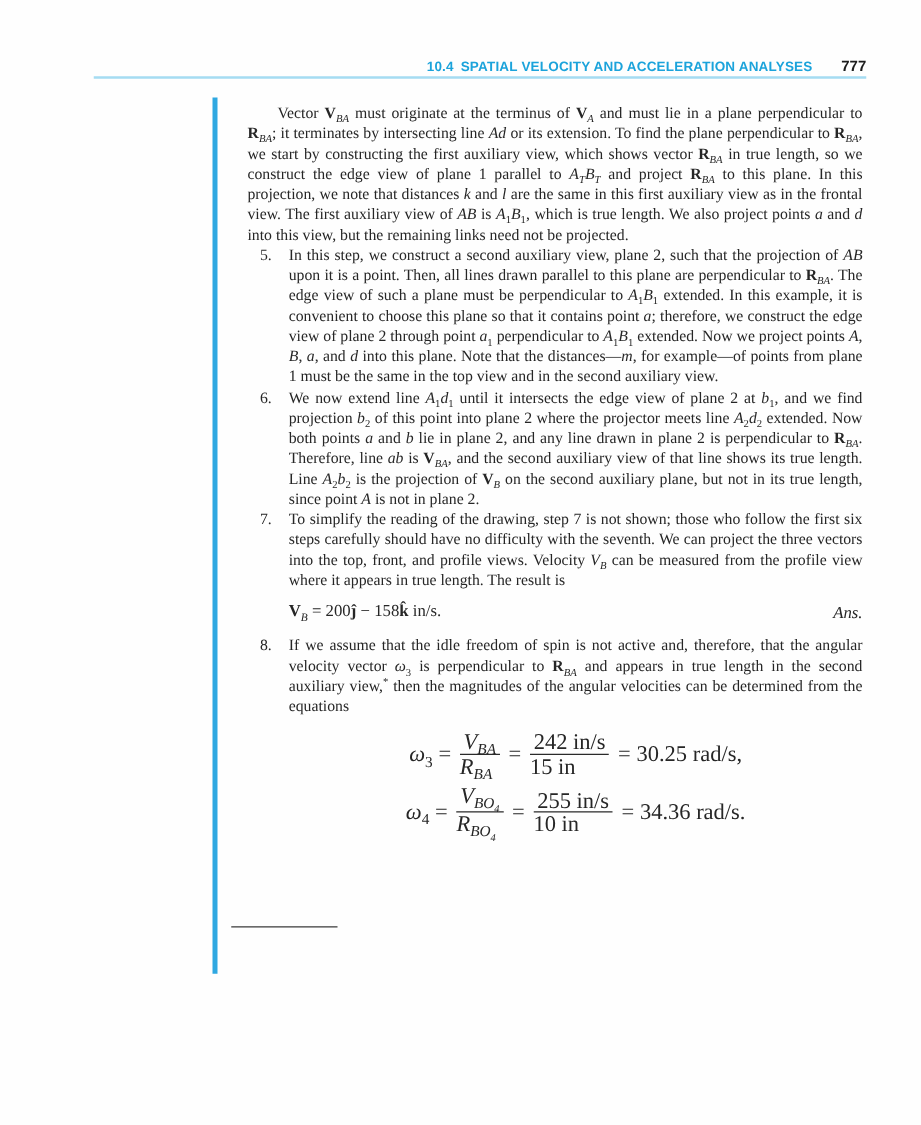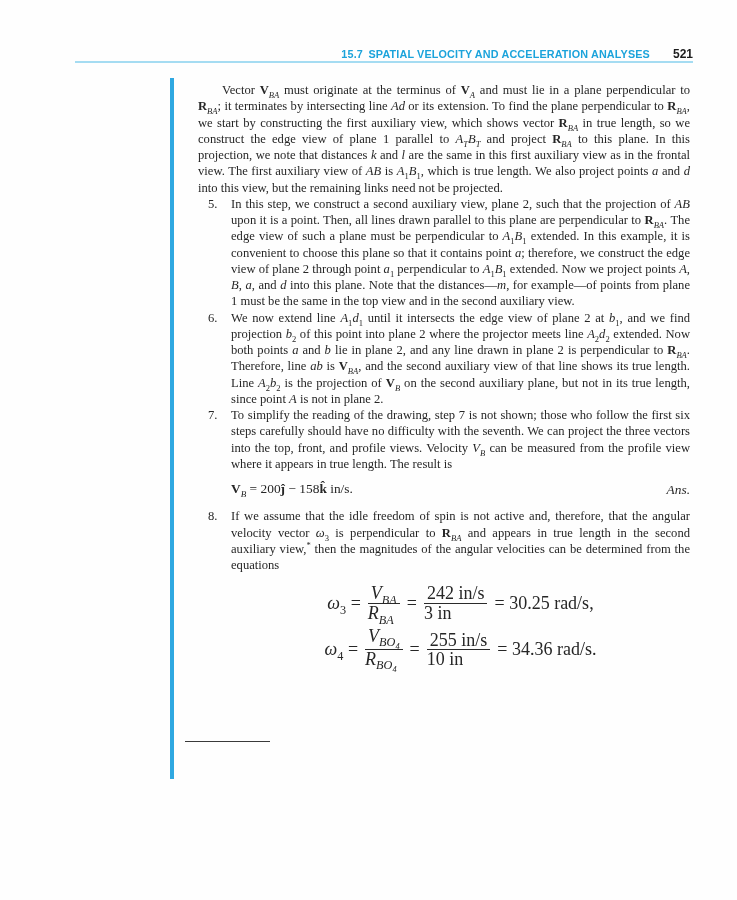--- a/index.html
+++ b/index.html
@@ -48,21 +48,21 @@
   
   .footnote { position:absolute; left:185px; top:741px; width:505px; font-size:11.9px; line-height:15.5px; text-align:justify; }
   .footnote-rule { width:85px; height:1.2px; background:#3a3a3a; margin-bottom:6px; }
 </style>
 </head>
 <body>
 
 <div class="page">
 
   <div class="header">
-    <span class="running-head">15.7 SPATIAL VELOCITY AND ACCELERATION ANALYSES</span><span class="page-number">521</span>
+    <span class="running-head">10.4 SPATIAL VELOCITY AND ACCELERATION ANALYSES</span><span class="page-number">777</span>
   </div>
   <div class="header-rule"></div>
 
   <div class="accent-bar"></div>
 
   <div class="content">
 
     <p class="intro">Vector <b>V</b><sub><i>BA</i></sub> must originate at the terminus of <b>V</b><sub><i>A</i></sub> and must lie in a plane perpendicular to <b>R</b><sub><i>BA</i></sub>; it terminates by intersecting line <i>Ad</i> or its extension. To find the plane perpendicular to <b>R</b><sub><i>BA</i></sub>, we start by constructing the first auxiliary view, which shows vector <b>R</b><sub><i>BA</i></sub> in true length, so we construct the edge view of plane 1 parallel to <i>A<sub>T</sub>B<sub>T</sub></i> and project <b>R</b><sub><i>BA</i></sub> to this plane. In this projection, we note that distances <i>k</i> and <i>l</i> are the same in this first auxiliary view as in the frontal view. The first auxiliary view of <i>AB</i> is <i>A</i><sub>1</sub><i>B</i><sub>1</sub>, which is true length. We also project points <i>a</i> and <i>d</i> into this view, but the remaining links need not be projected.</p>
 
     <div class="step">
@@ -95,21 +95,21 @@
 
       <div class="feq">
         <span><i>ω</i><sub>3</sub> =</span>
         <span class="frac">
           <span class="fnum"><i>V<sub>BA</sub></i></span>
           <span class="fden"><i>R<sub>BA</sub></i></span>
         </span>
         <span>=</span>
         <span class="frac">
           <span class="fnum">242 in/s</span>
-          <span class="fden">3 in</span>
+          <span class="fden">15 in</span>
         </span>
         <span>= 30.25 rad/s,</span>
       </div>
 
       <div class="feq">
         <span><i>ω</i><sub>4</sub> =</span>
         <span class="frac">
           <span class="fnum"><i>V<sub>BO<sub>4</sub></sub></i></span>
           <span class="fden"><i>R<sub>BO<sub>4</sub></sub></i></span>
         </span>

